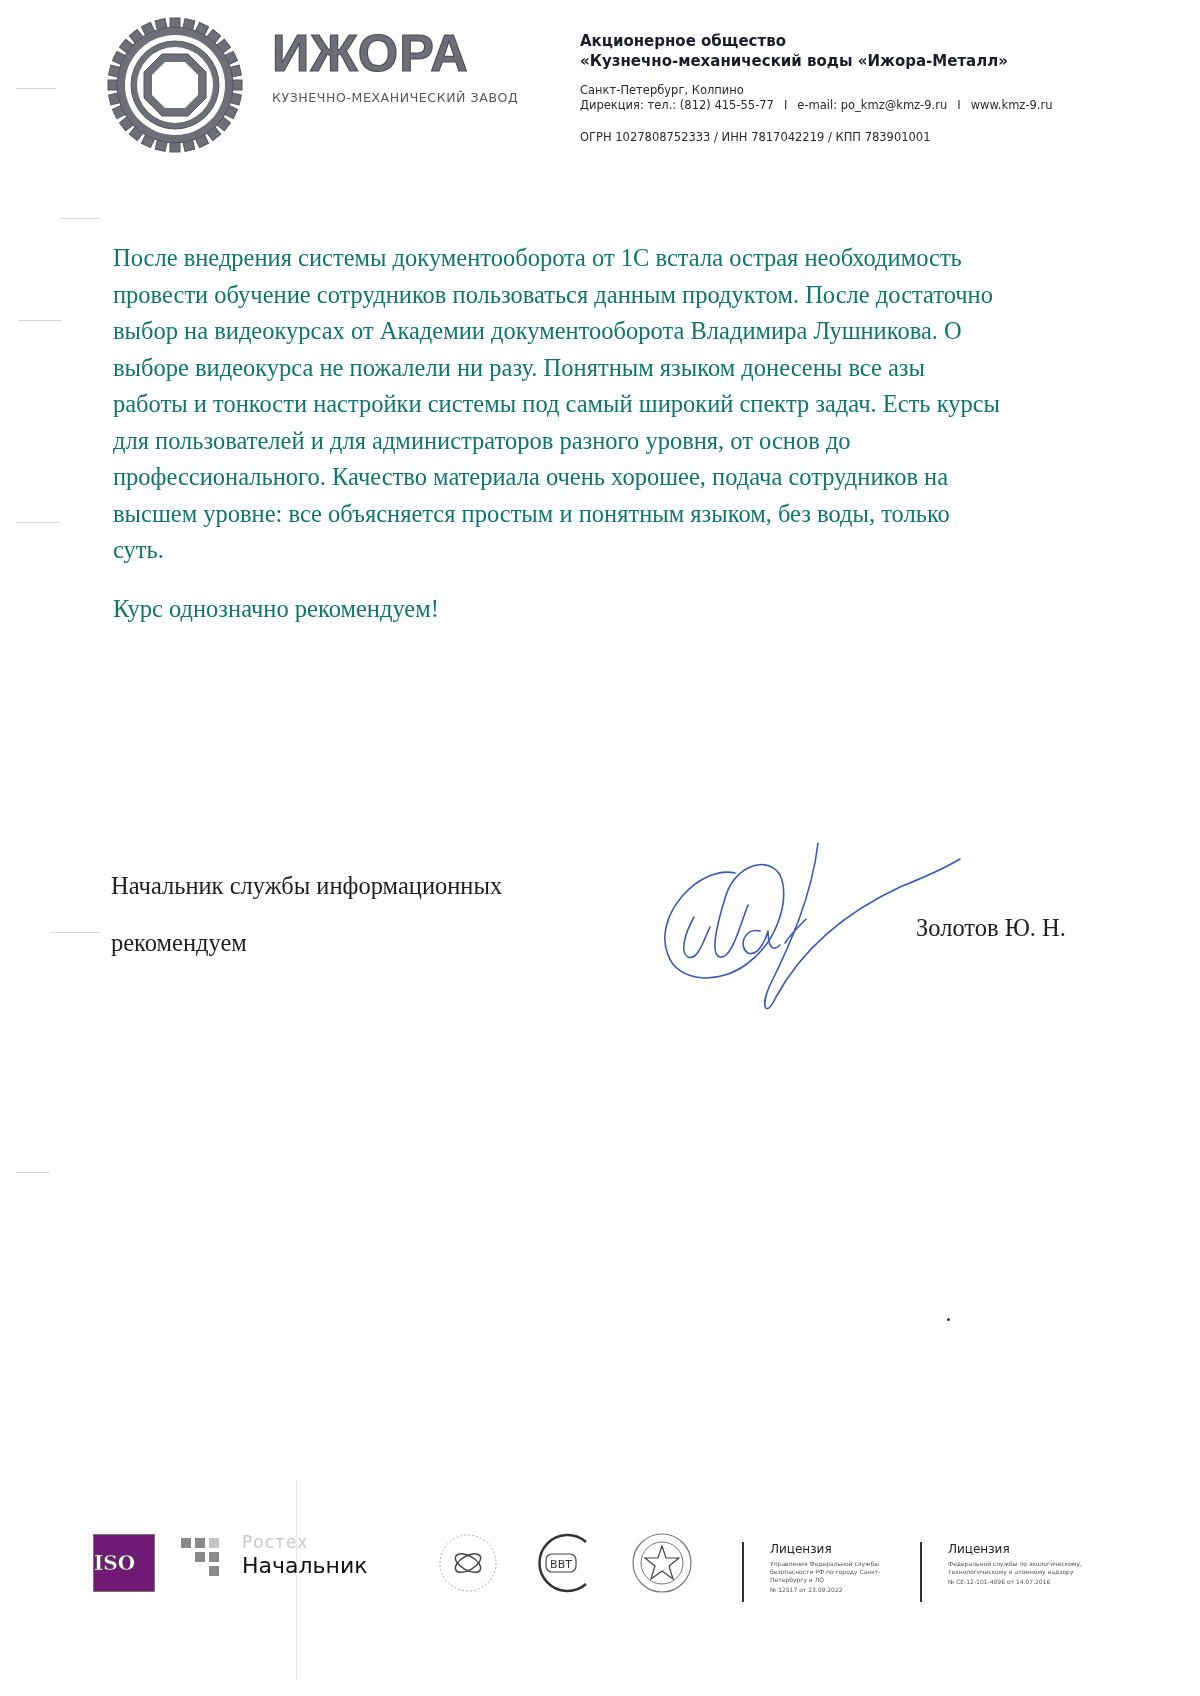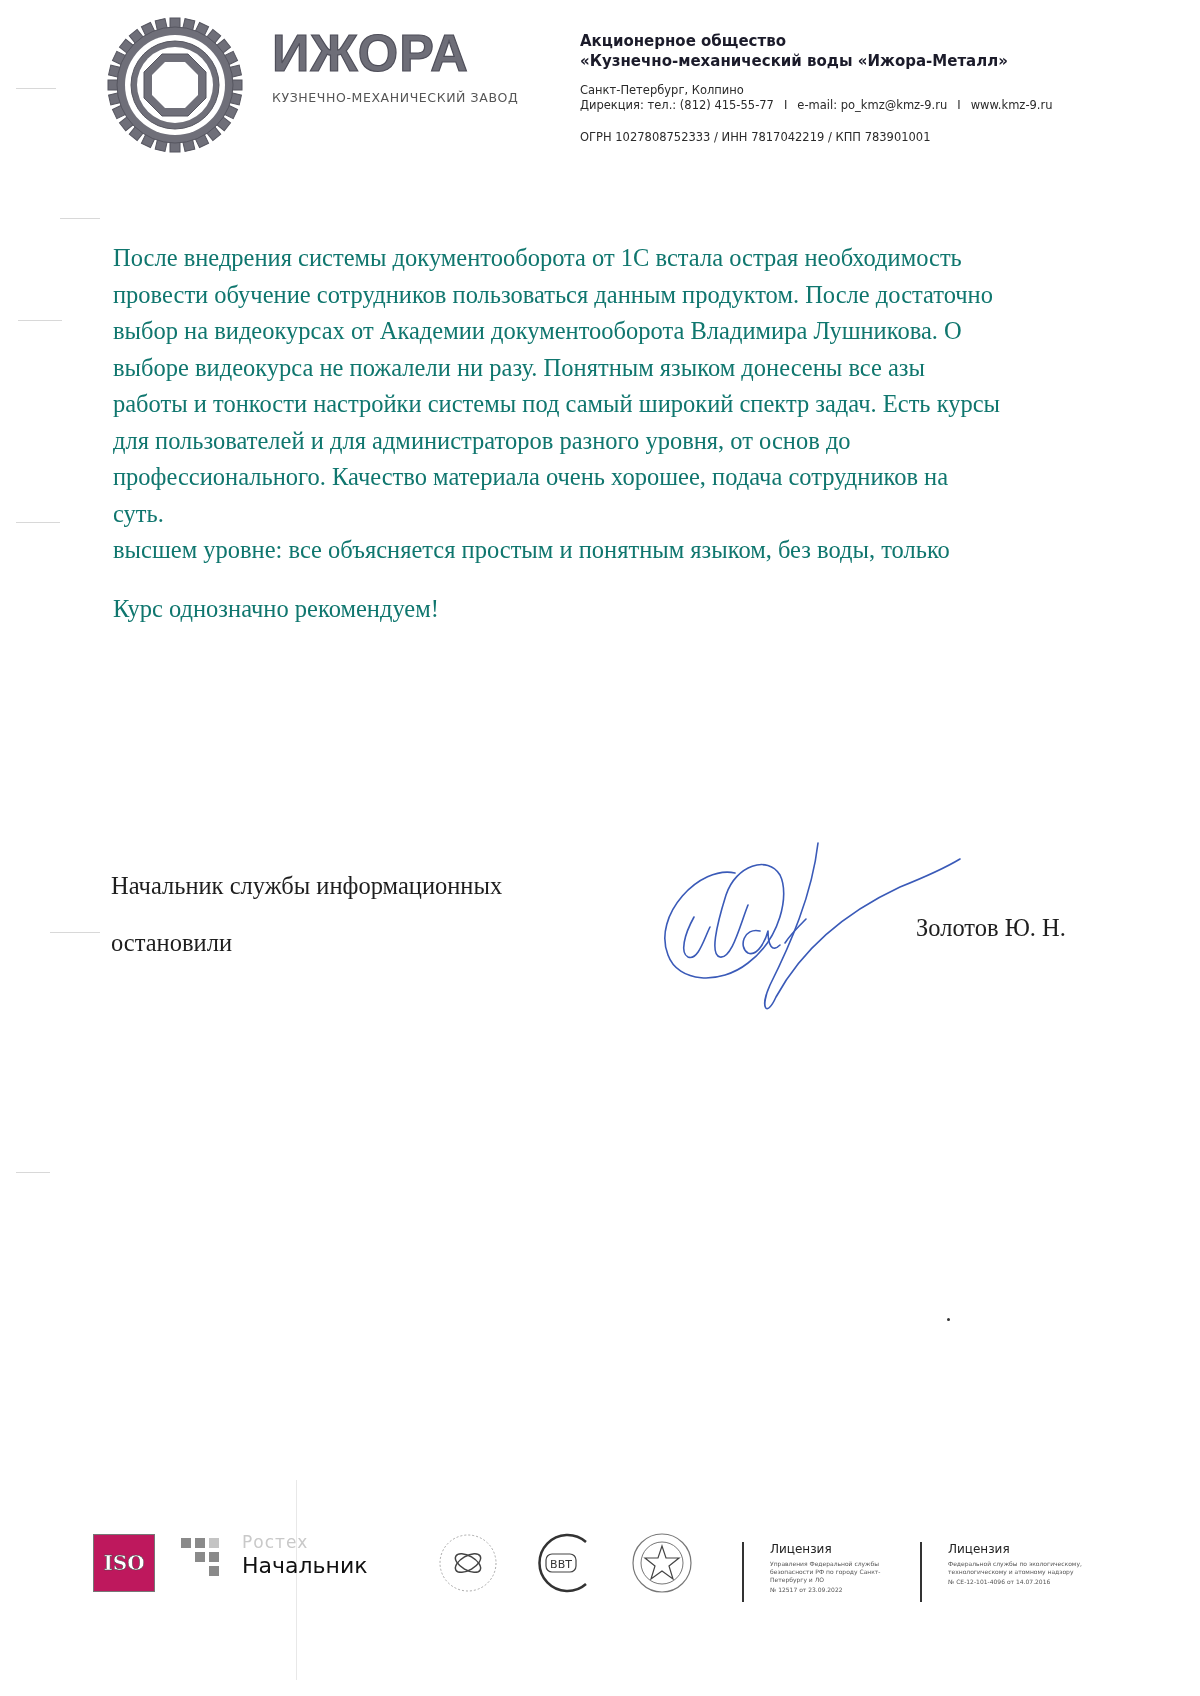--- a/index.html
+++ b/index.html
@@ -27,21 +27,21 @@
   
   .sig-title { position: absolute; left: 111px; top: 857px; font-size: 24.5px; line-height: 57px; color: #1e1e1e; }
   .signature { position: absolute; left: 640px; top: 835px; width: 390px; height: 195px; }
   .signer { position: absolute; left: 916px; top: 914px; font-size: 24.5px; color: #1e1e1e; }
 
   .scan-mark { position: absolute; height: 1px; background: #d8d8d8; }
   .stray-dot { position: absolute; left: 947px; top: 1318px; width: 3px; height: 3px; background: #333; border-radius: 50%; }
 
   
   .footer { position: absolute; left: 0; top: 1520px; width: 1200px; height: 110px; }
-  .iso { position: absolute; left: 93px; top: 14px; width: 60px; height: 56px; background: #be185d; border: 1px solid #777; display: flex; align-items: center; justify-content: center; }
+  .iso { position: absolute; left: 93px; top: 14px; width: 60px; height: 56px; background: #701a75; border: 1px solid #777; display: flex; align-items: center; justify-content: flex-start; }
   .iso span { font-family: "DejaVu Serif", serif; font-weight: bold; font-size: 20px; color: #fff; -webkit-text-stroke: 0.5px #444; }
   .rostec-mark { position: absolute; left: 181px; top: 18px; width: 52px; height: 48px; }
   .rostec-name { position: absolute; left: 242px; top: 12px; font-family: "DejaVu Sans", sans-serif; font-size: 17px; color: #c9c9c9; letter-spacing: 1px; }
   .rostec-sub { position: absolute; left: 242px; top: 33px; font-family: "DejaVu Sans", sans-serif; font-size: 22px; color: #111; }
   .footer-divider { position: absolute; left: 296px; top: -40px; width: 1px; height: 200px; background: #e8e8e8; }
   .emblem { position: absolute; top: 12px; width: 62px; height: 62px; }
   .lic { position: absolute; top: 22px; font-family: "DejaVu Sans", sans-serif; color: #222; padding-left: 26px; border-left: 2px solid #333; height: 60px; }
   .lic .lic-title { font-size: 12px; font-weight: normal; line-height: 14px; }
   .lic .lic-body { font-size: 6px; line-height: 8px; color: #555; margin-top: 4px; width: 145px; }
   .lic .lic-num { font-size: 6px; line-height: 8px; color: #555; margin-top: 2px; }
@@ -108,28 +108,28 @@
 </div>
 
 <div class="body-text">
   <p>После внедрения системы документооборота от 1С встала острая необходимость</p>
   <p>провести обучение сотрудников пользоваться данным продуктом. После достаточно</p>
   <p>выбор на видеокурсах от Академии документооборота Владимира Лушникова. О</p>
   <p>выборе видеокурса не пожалели ни разу. Понятным языком донесены все азы</p>
   <p>работы и тонкости настройки системы под самый широкий спектр задач. Есть курсы</p>
   <p>для пользователей и для администраторов разного уровня, от основ до</p>
   <p>профессионального. Качество материала очень хорошее, подача сотрудников на</p>
+  <p>высшем уровне: все объясняется простым и понятным языком, без воды, только</p>
   <p>суть.</p>
-  <p>высшем уровне: все объясняется простым и понятным языком, без воды, только</p>
   <p class="rec">Курс однозначно рекомендуем!</p>
 </div>
 
 <div class="sig-title">
   <div>Начальник службы информационных</div>
-  <div>остановили</div>
+  <div>рекомендуем</div>
 </div>
 
 <svg class="signature" viewBox="0 0 390 195">
   <g fill="none" stroke="#3a5ab8" stroke-width="1.6" stroke-linecap="round" stroke-linejoin="round">
     <path d="M95,38 C60,30 12,80 28,120 C38,148 80,150 108,128 C140,104 150,60 140,40 C128,20 96,30 86,60 C76,92 70,120 80,122 C92,124 100,90 108,70"></path>
     <path d="M54,82 C44,100 40,118 48,122 C58,126 64,104 70,92"></path>
     <path d="M120,96 C104,92 98,112 108,118 C118,122 126,104 128,96 C128,110 132,118 140,110"></path>
     <path d="M178,8 C172,60 150,110 130,150 C120,172 126,184 136,162 C160,118 200,80 260,52 C290,40 310,30 320,24"></path>
     <path d="M145,108 C150,100 158,92 166,84"></path>
   </g>

